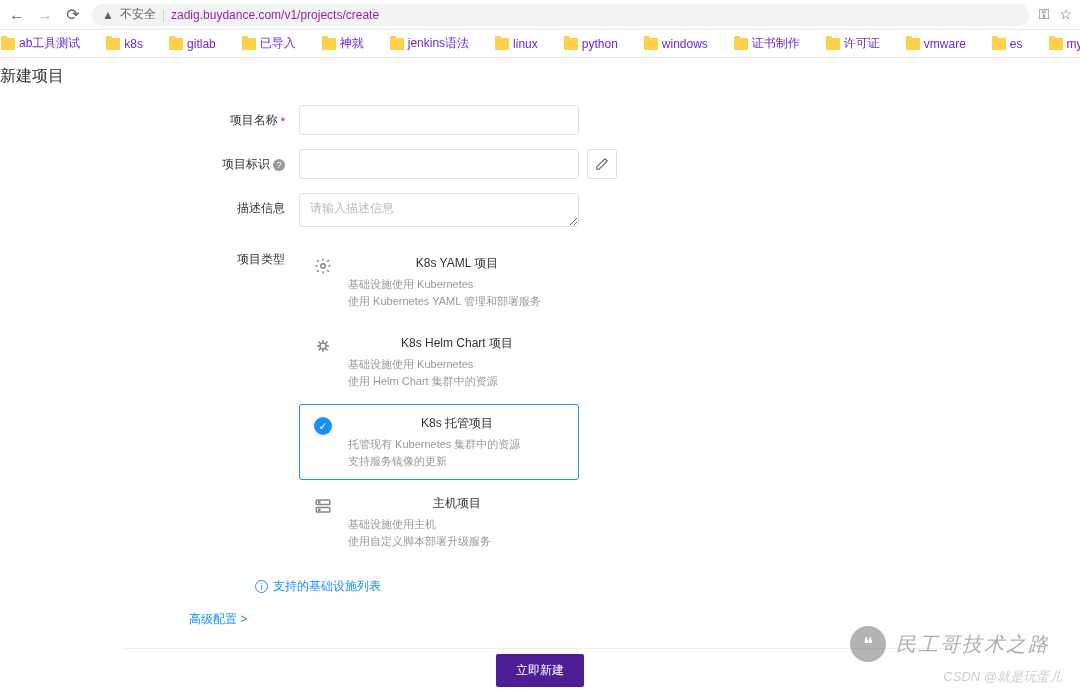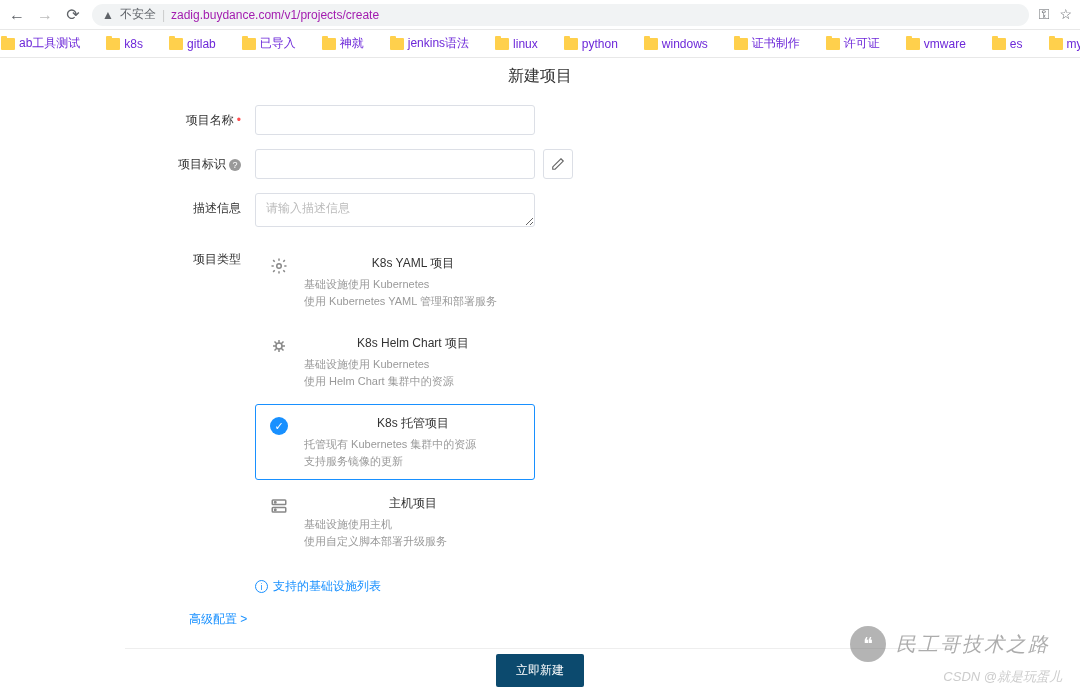--- a/index.html
+++ b/index.html
@@ -15,23 +15,23 @@
 .right-icons { display: flex; gap: 10px; color: #5f6368; font-size: 14px; }
 
 
 .bookmarks-bar { height: 28px; display: flex; align-items: center; padding: 0 1px; gap: 26px; border-bottom: 1px solid #e8e8e8; font-size: 12px; color: #6d28d9; }
 .bookmark { display: flex; align-items: center; gap: 4px; cursor: pointer; white-space: nowrap; }
 .folder-icon { width: 14px; height: 12px; background: #ffd04c; border-radius: 1px; position: relative; }
 .folder-icon::before { content: ""; position: absolute; top: -2px; left: 0; width: 6px; height: 3px; background: #ffd04c; border-radius: 1px 1px 0 0; }
 
 
 .page { padding-top: 8px; }
-.page-title { text-align: center; font-size: 16px; color: #333; margin-bottom: 18px; }
+.page-title { text-align: left; font-size: 16px; color: #333; margin-bottom: 18px; }
 .form-area { width: 730px; margin: 0 auto; }
-.form-row { display: flex; margin-bottom: 14px; }
+.form-row { display: flex; margin-bottom: 14px; margin-left: 44px; }
 .form-label { width: 80px; text-align: right; padding-right: 14px; color: #333; font-size: 12px; line-height: 30px; }
 .form-label .req { color: #ff4d4f; margin-left: 3px; }
 .form-label .help { display: inline-block; width: 12px; height: 12px; line-height: 12px; text-align: center; border-radius: 50%; background: #999; color: #fff; font-size: 9px; margin-left: 3px; }
 .form-control { flex: 1; }
 .text-input { width: 280px; height: 30px; border: 1px solid #dcdfe6; border-radius: 3px; padding: 0 10px; font-size: 12px; }
 .text-input.wide { width: 280px; }
 .id-row { display: flex; gap: 8px; align-items: center; }
 .edit-btn { width: 30px; height: 30px; border: 1px solid #dcdfe6; border-radius: 3px; background: #fff; display: flex; align-items: center; justify-content: center; color: #666; cursor: pointer; }
 .textarea { width: 280px; height: 34px; border: 1px solid #dcdfe6; border-radius: 3px; padding: 6px 10px; font-size: 12px; resize: vertical; font-family: Liberation Sans, sans-serif; }
 .textarea::placeholder { color: #bbb; }
@@ -45,21 +45,21 @@
 .type-body { flex: 1; }
 .type-title { font-size: 12px; color: #333; margin-bottom: 4px; text-align: center; }
 .type-desc { font-size: 11px; color: #999; line-height: 1.5; }
 
 .infra-link { display: flex; align-items: center; gap: 5px; color: #1890ff; font-size: 12px; margin: 8px 0 0 80px; cursor: pointer; }
 .infra-link .i { width: 13px; height: 13px; border: 1px solid #1890ff; border-radius: 50%; display: inline-flex; align-items: center; justify-content: center; font-size: 9px; }
 
 .advanced { color: #1890ff; font-size: 12px; margin: 16px 0 0 14px; cursor: pointer; }
 
 .footer-bar { position: absolute; bottom: 0; left: 125px; right: 125px; height: 44px; border-top: 1px solid #eee; display: flex; align-items: center; justify-content: center; }
-.submit-btn { background: #0c4a6e; color: #fff; border: none; padding: 8px 20px; font-size: 12px; border-radius: 2px; cursor: pointer; }
+.submit-btn { background: #4c1d95; color: #fff; border: none; padding: 8px 20px; font-size: 12px; border-radius: 2px; cursor: pointer; }
 
 .watermark { position: absolute; right: 30px; bottom: 30px; display: flex; align-items: center; gap: 10px; opacity: 0.55; }
 .wm-circle { width: 36px; height: 36px; border-radius: 50%; background: #777; display: flex; align-items: center; justify-content: center; color: #fff; font-size: 18px; }
 .wm-text { font-size: 20px; color: #6a6a6a; font-style: italic; letter-spacing: 2px; }
 .csdn { position: absolute; right: 18px; bottom: 6px; font-size: 13px; color: #ccc; font-style: italic; }
 </style>
 </head>
 <body>
 
 <div class="browser-bar">

